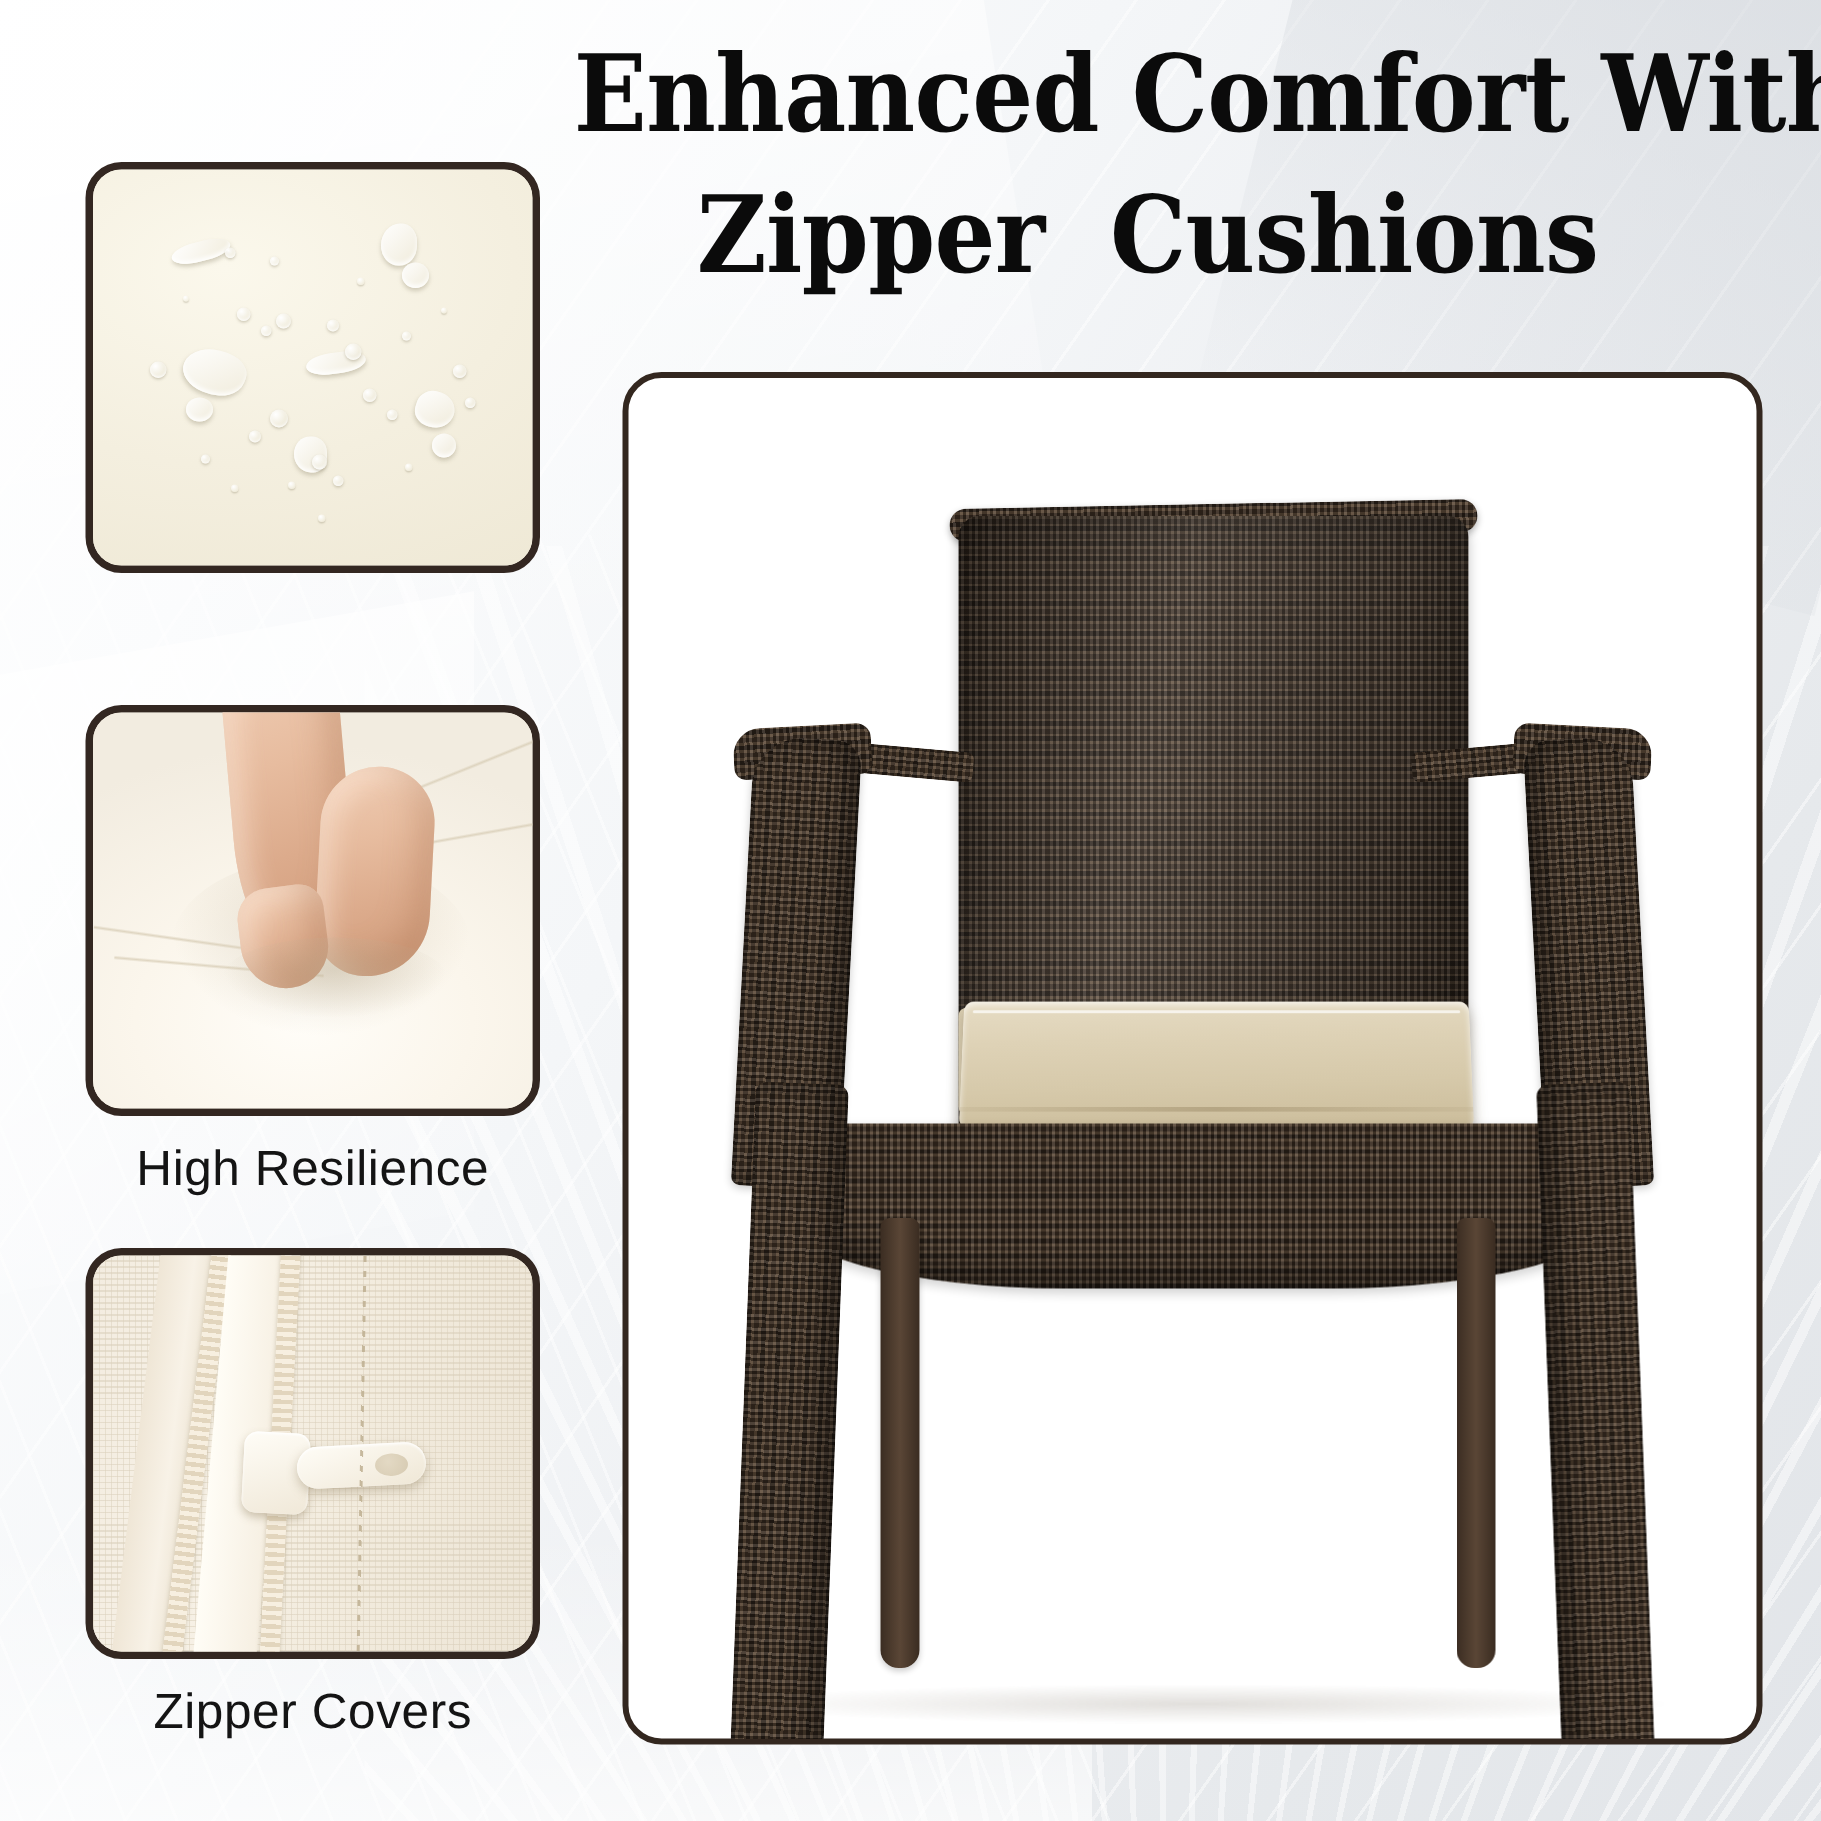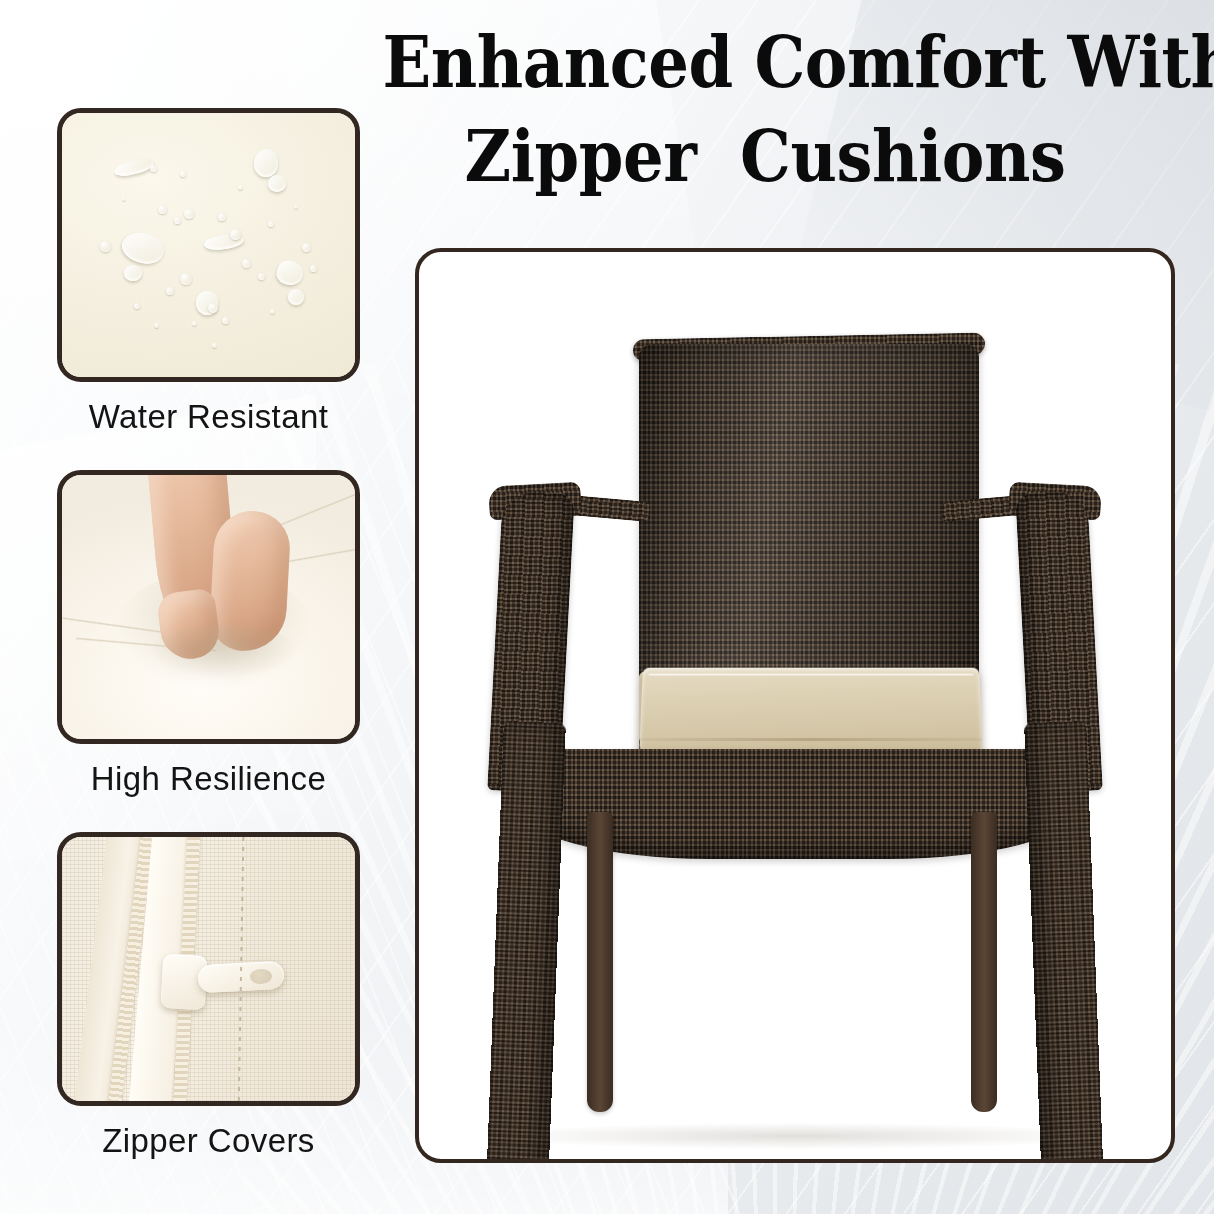--- a/index.html
+++ b/index.html
@@ -323,21 +323,20 @@
       <div class="drop" style="left:248px;top:152px;width:7px;height:7px;"></div>
       <div class="drop" style="left:72px;top:190px;width:6px;height:6px;"></div>
       <div class="dropb" style="left:130px;top:208px;width:5px;height:5px;"></div>
       <div class="dropb" style="left:92px;top:210px;width:5px;height:5px;"></div>
       <div class="dropb" style="left:176px;top:72px;width:5px;height:5px;"></div>
       <div class="dropb" style="left:60px;top:84px;width:4px;height:4px;"></div>
       <div class="dropb" style="left:232px;top:92px;width:4px;height:4px;"></div>
       <div class="dropb" style="left:150px;top:230px;width:5px;height:5px;"></div>
       <div class="dropb" style="left:208px;top:196px;width:5px;height:5px;"></div>
     </div>
-    <div class="fcaption">Water Resistant</div>
   </div>
 
   <div class="feature" style="top:832px;">
     <div class="thumb">
       <div class="t3-bg"></div>
       <div class="weave"></div>
       <div class="zip-tape" style="left:28px;top:-10px;width:46px;height:300px;transform:rotate(7deg);"></div>
       <div class="zip-teeth" style="left:62px;top:-12px;width:13px;height:300px;transform:rotate(7deg);"></div>
       <div class="zip-tape" style="left:78px;top:-10px;width:42px;height:300px;transform:rotate(5deg);
                   background:linear-gradient(90deg,#fffdf6,#f6efe2);"></div>

